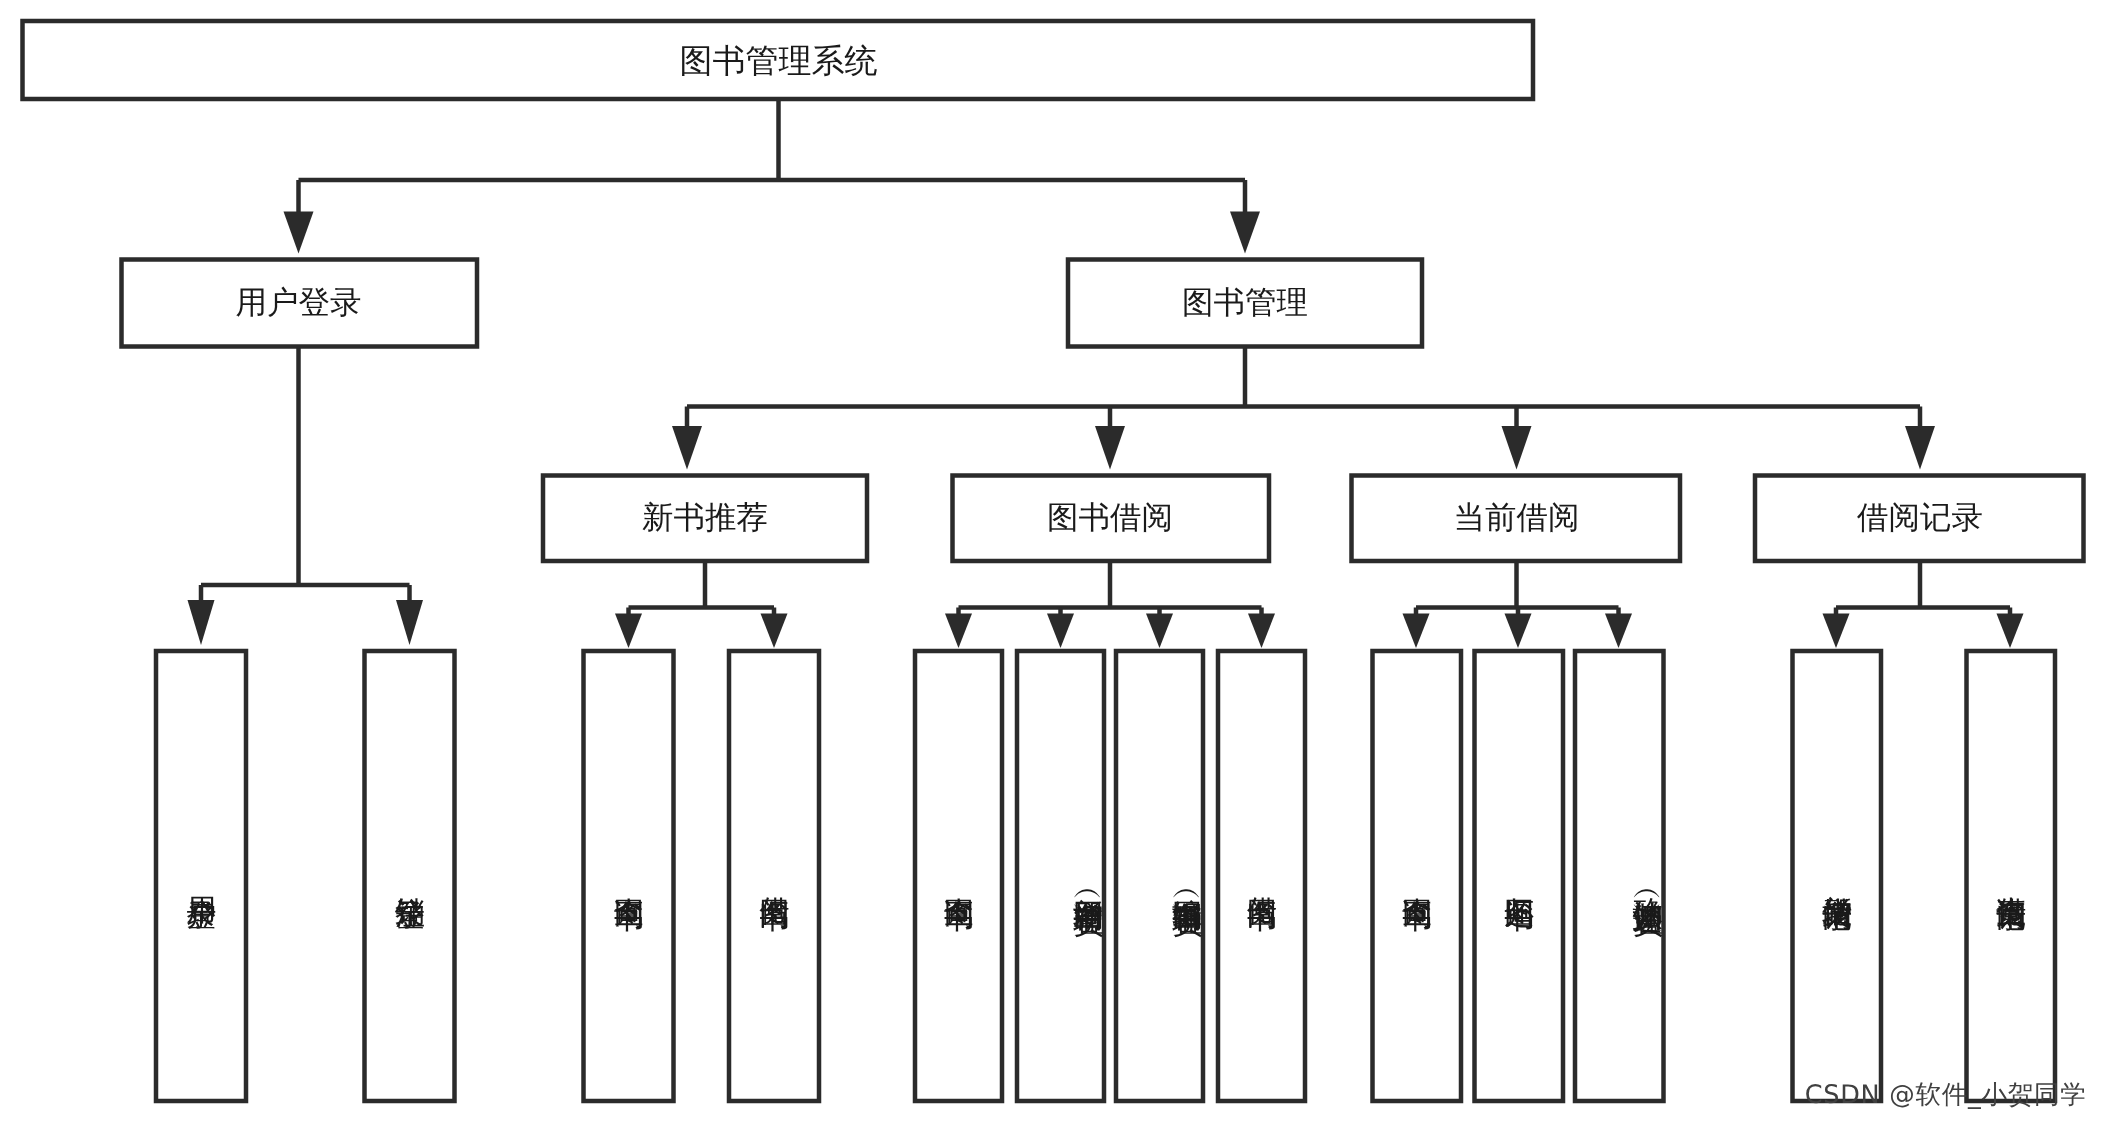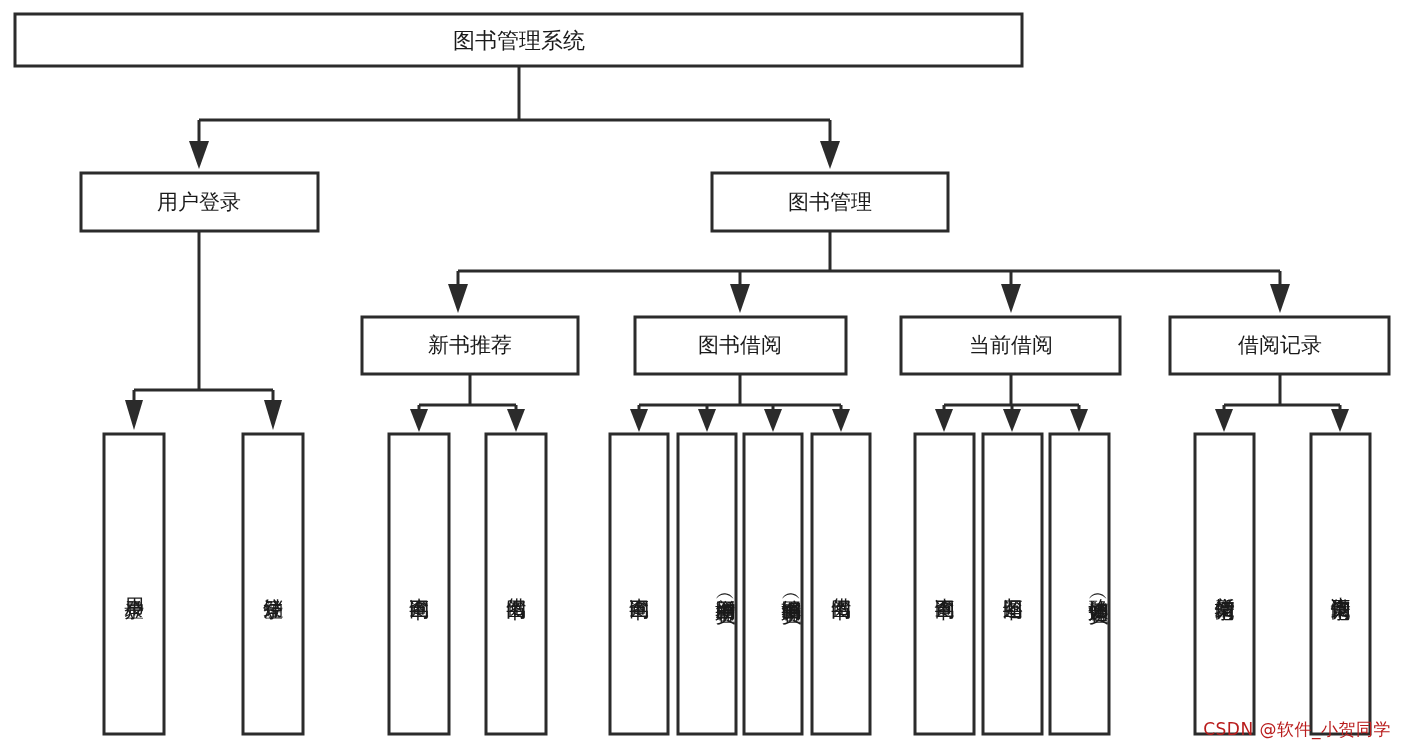--- a/index.html
+++ b/index.html
@@ -72,21 +72,21 @@
     text-align: center;
     pointer-events: none;
     white-space: nowrap;
   }
   .watermark {
     position: absolute;
     right: 14px;
     bottom: 6px;
     font-family: "DejaVu Sans", "Liberation Sans", sans-serif;
     font-size: 17px;
-    color: #b91c1c;
+    color: #404040;
     letter-spacing: 0.5px;
     white-space: nowrap;
   }
 </style>
 </head>
 <body>
 
 <div id="diagram-root">
 
   <svg class="diagram-canvas" viewBox="0 0 1405 747" xmlns="http://www.w3.org/2000/svg">

